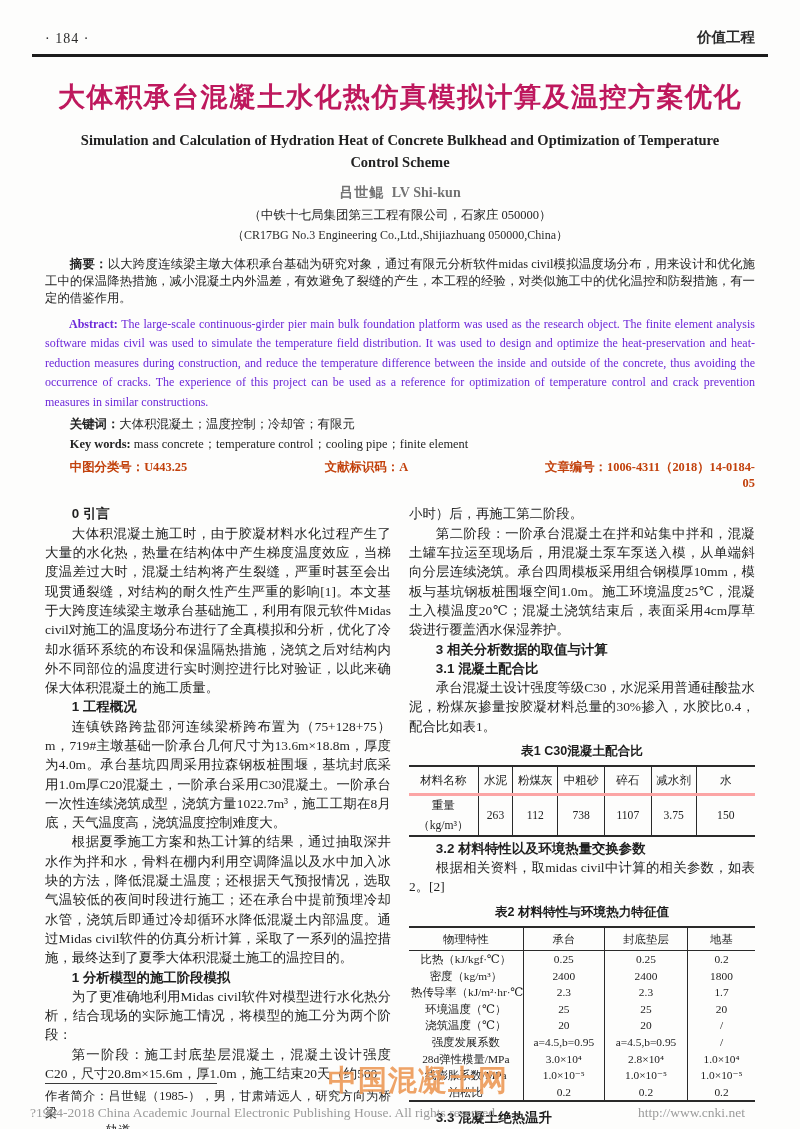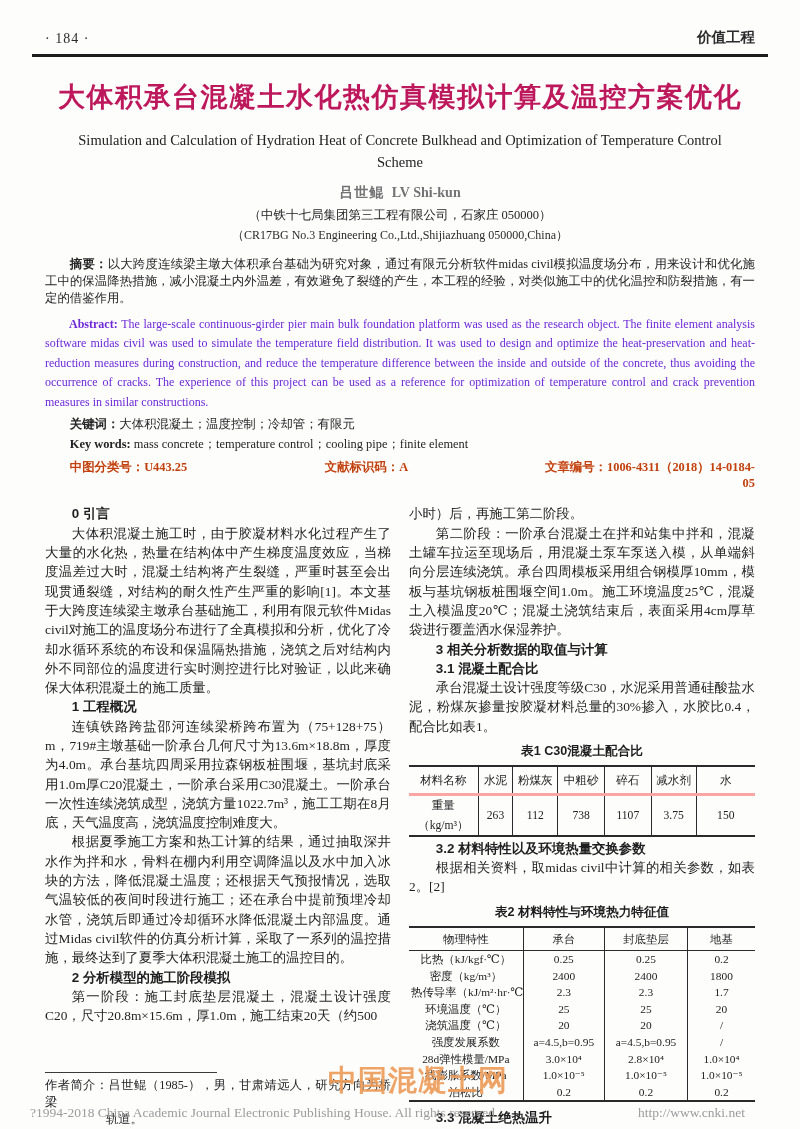--- a/index.html
+++ b/index.html
@@ -23,21 +23,21 @@
   .journal-header .jname{font-family:"Liberation Sans","DejaVu Sans",sans-serif;font-weight:bold;font-size:14.5px;}
   .header-rule{border:none;border-top:3px solid #1c1c1c;margin:7px 32px 0 32px;}
   
   .title-cn{
     margin-top:22px;text-align:center;
     font-family:"Liberation Sans","DejaVu Sans",sans-serif;
     font-size:27px;font-weight:bold;color:#be185d;letter-spacing:1.5px;
   }
   .title-en{
     margin:14px auto 0 auto;width:660px;text-align:center;
-    font-size:14.5px;font-weight:normal;line-height:1.55;color:#222;
+    font-size:14.5px;font-weight:bold;line-height:1.55;color:#222;
   }
   .byline{margin-top:10px;text-align:center;font-size:14px;color:#737373;}
   .byline .cnname{font-family:"Liberation Sans","DejaVu Sans",sans-serif;font-weight:bold;letter-spacing:1px;}
   .byline .enname{font-weight:bold;margin-left:4px;}
   .affil-cn{margin-top:5px;text-align:center;font-size:12.5px;color:#242424;}
   .affil-en{margin-top:3px;text-align:center;font-size:12px;color:#2a2a2a;}
   
   .abs-cn{
     margin:12px 0 0 0;font-size:12.4px;line-height:17px;
     text-align:justify;text-indent:2em;color:#242424;
@@ -138,21 +138,22 @@
     </div>
 
     <div class="columns">
 
       <div class="col">
         <h3>0  引言</h3>
         <p>大体积混凝土施工时，由于胶凝材料水化过程产生了大量的水化热，热量在结构体中产生梯度温度效应，当梯度温差过大时，混凝土结构将产生裂缝，严重时甚至会出现贯通裂缝，对结构的耐久性产生严重的影响[1]。本文基于大跨度连续梁主墩承台基础施工，利用有限元软件Midas civil对施工的温度场分布进行了全真模拟和分析，优化了冷却水循环系统的布设和保温隔热措施，浇筑之后对结构内外不同部位的温度进行实时测控进行比对验证，以此来确保大体积混凝土的施工质量。</p>
         <h3>1  工程概况</h3>
         <p>连镇铁路跨盐邵河连续梁桥跨布置为（75+128+75）m，719#主墩基础一阶承台几何尺寸为13.6m×18.8m，厚度为4.0m。承台基坑四周采用拉森钢板桩围堰，基坑封底采用1.0m厚C20混凝土，一阶承台采用C30混凝土。一阶承台一次性连续浇筑成型，浇筑方量1022.7m³，施工工期在8月底，天气温度高，浇筑温度控制难度大。</p>
         <p>根据夏季施工方案和热工计算的结果，通过抽取深井水作为拌和水，骨料在棚内利用空调降温以及水中加入冰块的方法，降低混凝土温度；还根据天气预报情况，选取气温较低的夜间时段进行施工；还在承台中提前预埋冷却水管，浇筑后即通过冷却循环水降低混凝土内部温度。通过Midas civil软件的仿真分析计算，采取了一系列的温控措施，最终达到了夏季大体积混凝土施工的温控目的。</p>
-        <h3>2  分析模型的施工阶段模拟</h3>
+        <h3>1  分析模型的施工阶段模拟</h3>
+        <p>为了更准确地利用Midas civil软件对模型进行水化热分析，结合现场的实际施工情况，将模型的施工分为两个阶段：</p>
         <p>第一阶段：施工封底垫层混凝土，混凝土设计强度C20，尺寸20.8m×15.6m，厚1.0m，施工结束20天（约500</p>
         <div class="footnote">
           <hr class="footnote-rule">
           <div class="fn1">作者简介：吕世鲲（1985-），男，甘肃靖远人，研究方向为桥梁</div>
           <div class="fn2">轨道。</div>
         </div>
       </div>
 
       <div class="col">
         <p class="noindent">小时）后，再施工第二阶段。</p>

